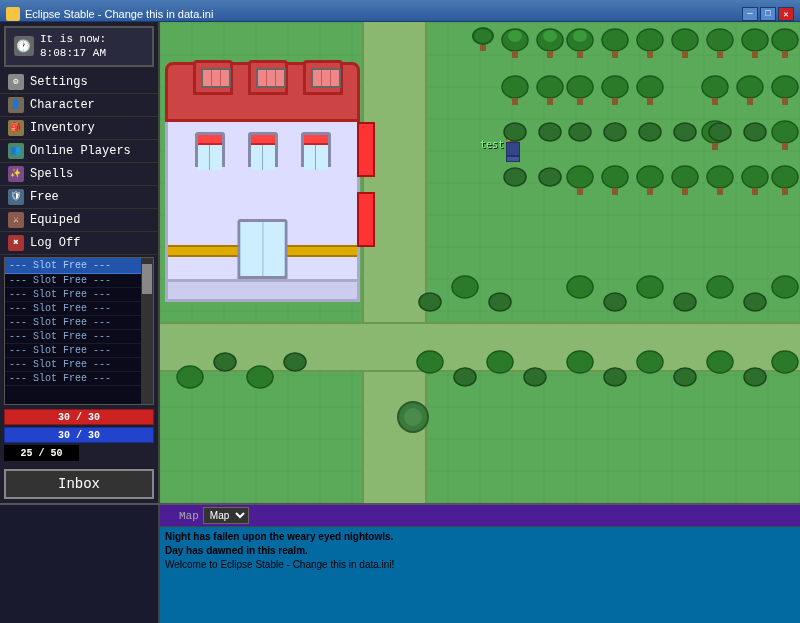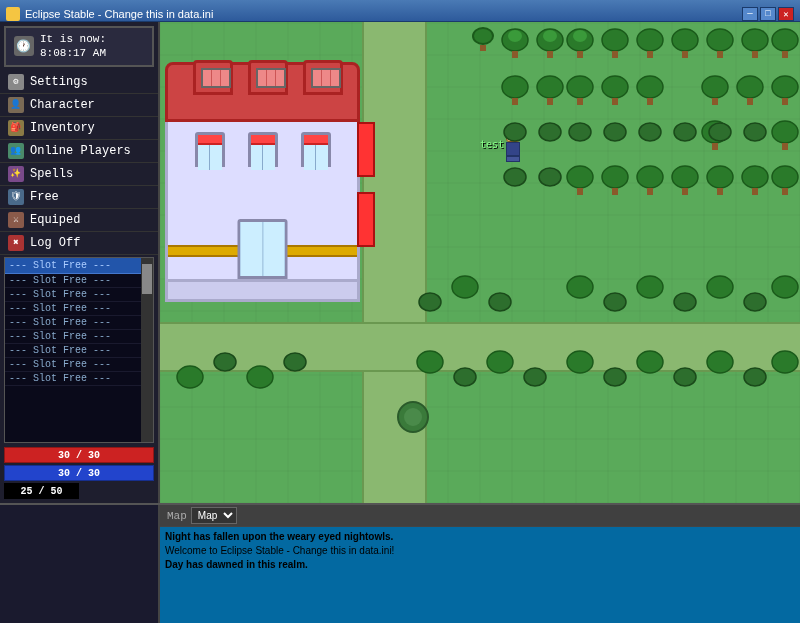--- a/index.html
+++ b/index.html
@@ -453,22 +453,22 @@
 
     .map-chat-area {
       flex: 1;
       display: flex;
       flex-direction: column;
     }
 
     .map-bar {
       display: flex;
       align-items: center;
-      background: #404040;
-      padding: 2px 7px;
+      background: #4c1d95;
+      padding: 2px 19px;
       border-bottom: 1px solid #444;
       gap: 4px;
     }
     .map-label {
       color: #aaa;
       font-size: 11px;
     }
     .map-select {
       background: #333;
       border: 1px solid #666;
@@ -582,20 +582,21 @@
             <span class="bar-text">30 / 30</span>
           </div>
         </div>
         <div class="bar-row">
           <div class="bar-fill bar-exp" style="width:50%">
             <span class="bar-text">25 / 50</span>
           </div>
         </div>
       </div>
 
+      <div class="inbox-btn">Inbox</div>
     </div>
 
     <div class="game-world">
 
       <div class="grass-bg"></div>
 
       <div class="path-v" style="left:202px; top:0; width:65px; bottom:0;"></div>
 
       <div class="path-h" style="left:0; top:300px; right:0; height:50px;"></div>
 
@@ -833,18 +834,18 @@
     <div style="width:160px; background:#1a1a2e; border-right:2px solid #444;"></div>
     <div class="map-chat-area">
       <div class="map-bar">
         <span class="map-label">Map</span>
         <select class="map-select">
           <option>Map</option>
         </select>
       </div>
       <div class="chat-box">
         <div class="chat-line bold">Night has fallen upon the weary eyed nightowls.</div>
+        <div class="chat-line bold">Day has dawned in this realm.</div>
         <div class="chat-line">Welcome to Eclipse Stable - Change this in data.ini!</div>
-        <div class="chat-line bold">Day has dawned in this realm.</div>
       </div>
     </div>
   </div>
 </div>
 
 </body></html>

